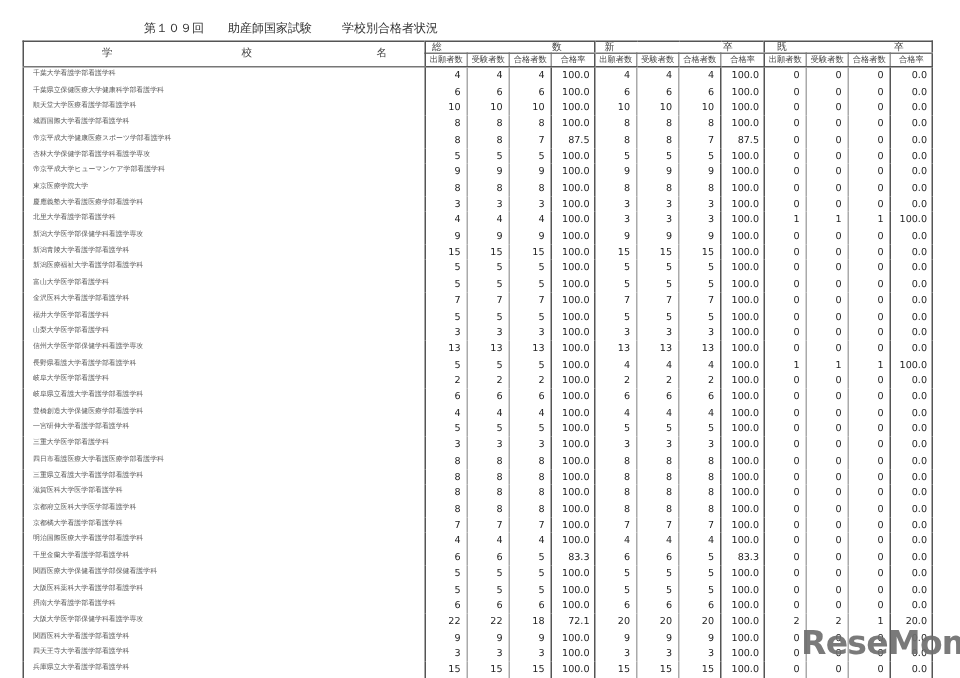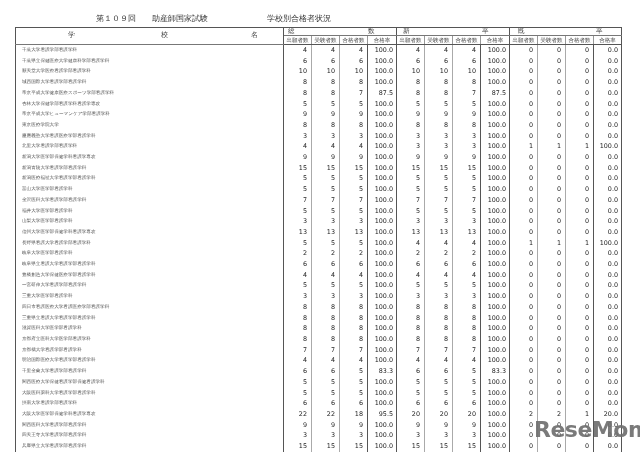--- a/index.html
+++ b/index.html
@@ -27,21 +27,21 @@
   td.c4 { border-left:1px solid #555; border-right:1.5px solid #555; padding-right:3px !important; }
   tr.row:last-child td { border-bottom:1.5px solid #555; }
   .logo { position:absolute; left:534px; top:417px; font-family:"DejaVu Sans", sans-serif; font-weight:bold;
           font-size:22px; color:#6f6f6f; letter-spacing:-0.5px; opacity:0.92; }
 </style>
 </head>
 <body>
 
 <div class="title-bar">
   <span style="left:96px;">第１０９回　　助産師国家試験</span>
-  <span style="left:228px;margin-left:39px;">学校別合格者状況</span>
+  <span style="left:228px;">学校別合格者状況</span>
 </div>
 
 <table class="results">
   <colgroup>
     <col style="width:268px">
     <col style="width:28px">
       <col style="width:28px">
       <col style="width:28px">
       <col style="width:29px">
     <col style="width:28px">
@@ -597,21 +597,21 @@
         <td class="c1">0</td>
         <td class="c2">0</td>
         <td class="c3">0</td>
         <td class="c4">0.0</td>
       </tr>
       <tr class="row">
         <td class="name">大阪大学医学部保健学科看護学専攻</td>
         <td class="c1">22</td>
         <td class="c2">22</td>
         <td class="c3">18</td>
-        <td class="c4">95.5</td>
+        <td class="c4">72.1</td>
         <td class="c1">20</td>
         <td class="c2">20</td>
         <td class="c3">20</td>
         <td class="c4">100.0</td>
         <td class="c1">2</td>
         <td class="c2">2</td>
         <td class="c3">1</td>
         <td class="c4">20.0</td>
       </tr>
       <tr class="row">

